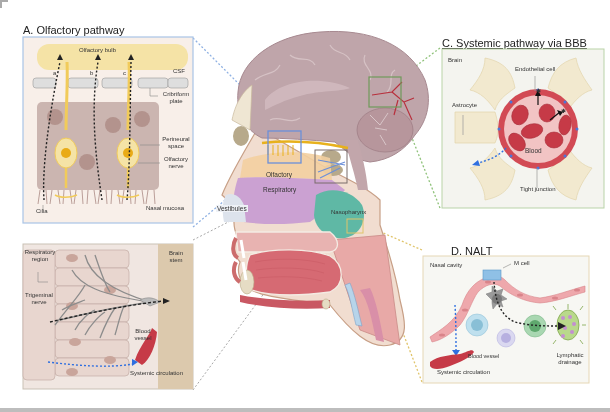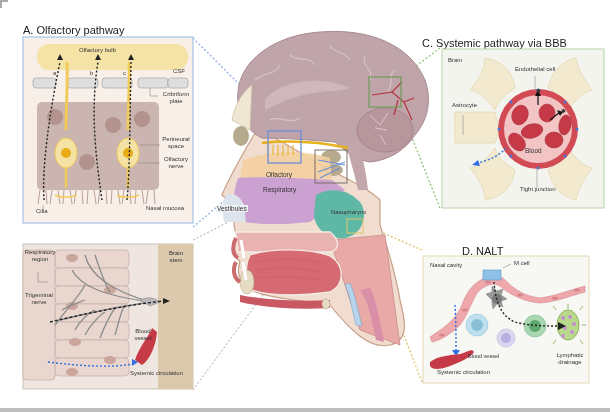--- a/index.html
+++ b/index.html
@@ -170,21 +170,21 @@
     <path d="M48 362 C80 366 110 368 133 364" stroke="#2f6fe0" stroke-width="1.4" stroke-dasharray="2,2" fill="none"></path>
     <polygon points="132,359 138,362 132,366" fill="#2f6fe0"></polygon>
     <path d="M48 282 h-10 v-10" stroke="#888" stroke-width="0.6" fill="none"></path>
   </svg>
   <span class="lbl c" style="left:24px;top:249px;width:32px;"><span>Respiratory</span><br><span>region</span></span>
   <span class="lbl c" style="left:162px;top:250px;width:28px;"><span>Brain</span><br><span>stem</span></span>
   <span class="lbl c" style="left:23px;top:292px;width:32px;"><span>Trigeminal</span><br><span>nerve</span></span>
   <span class="lbl c" style="left:132px;top:328px;width:22px;"><span>Blood</span><br><span>vessel</span></span>
   <span class="lbl" style="left:130px;top:370px;">Systemic circulation</span>
 
-  <span class="title" style="left:422px;top:37px;">C. Systemic pathway via BBB</span>
+  <span class="title" style="left:442px;top:37px;text-decoration:underline;">C. Systemic pathway via BBB</span>
   <svg width="610" height="412" style="pointer-events:none">
     <rect x="442" y="49" width="162" height="159" fill="#f4f4ef" stroke="#b9d3a8" stroke-width="1"></rect>
     <g fill="#f2e9cf" stroke="#e2d4ab" stroke-width="0.7">
       <path d="M485 58 C505 62 512 72 515 88 C505 95 498 100 495 110 C488 100 480 92 470 90 C478 80 485 70 485 58 Z"></path>
       <path d="M576 58 C560 62 552 72 548 88 C558 95 565 100 568 110 C575 100 583 92 592 90 C585 80 578 70 576 58 Z"></path>
       <path d="M455 112 L495 112 C498 122 500 132 495 143 L455 143 Z"></path>
       <path d="M485 200 C505 196 512 186 515 170 C505 163 498 158 495 148 C488 158 480 166 470 168 C478 178 485 188 485 200 Z"></path>
       <path d="M576 200 C560 196 552 186 548 170 C558 163 565 158 568 148 C575 158 583 166 592 168 C585 178 578 188 576 200 Z"></path>
     </g>
     <circle cx="538" cy="129" r="40" fill="#d24a54"></circle>
@@ -216,21 +216,21 @@
     <path d="M506 148 C500 155 490 160 478 163" stroke="#2f6fe0" stroke-width="1.4" stroke-dasharray="2,2" fill="none"></path>
     <polygon points="478,160 472,165 480,166" fill="#2f6fe0"></polygon>
     <path d="M535 76 v15 M537 168 v20 M463 115 v20" stroke="#999" stroke-width="0.7"></path>
   </svg>
   <span class="lbl" style="left:448px;top:57px;">Brain</span>
   <span class="lbl" style="left:515px;top:66px;">Endothelial cell</span>
   <span class="lbl" style="left:452px;top:102px;">Astrocyte</span>
   <span class="lbl" style="left:525px;top:147px;font-size:6.5px;">Blood</span>
   <span class="lbl" style="left:520px;top:186px;">Tight junction</span>
 
-  <span class="title" style="left:434px;top:245px;padding-left:28px;">D. NALT</span>
+  <span class="title" style="left:423px;top:245px;padding-left:28px;">D. NALT</span>
   <svg width="610" height="412" style="pointer-events:none">
     <rect x="423" y="256" width="166" height="127" fill="#f7f7f3" stroke="#e6d7b5" stroke-width="1"></rect>
     <path d="M430 337 C440 330 455 322 462 305 C467 290 475 282 485 278 C495 275 500 275 505 280 C515 290 525 296 540 298 C555 296 570 290 585 286 L585 292 C570 296 555 302 540 303 C525 302 510 295 500 286 C493 282 485 285 478 292 C472 300 468 315 460 325 C452 333 442 340 432 342 Z" fill="#eea8ac" stroke="#d9848a" stroke-width="0.6"></path>
     <g fill="#d9848a">
       <ellipse cx="442" cy="335" rx="3" ry="1.5"></ellipse>
         <ellipse cx="465" cy="310" rx="3" ry="1.5"></ellipse>
       <ellipse cx="488" cy="282" rx="3" ry="1.5"></ellipse>
         <ellipse cx="520" cy="295" rx="3" ry="1.5"></ellipse>
       <ellipse cx="555" cy="298" rx="3" ry="1.5"></ellipse>
         <ellipse cx="577" cy="290" rx="3" ry="1.5"></ellipse>

